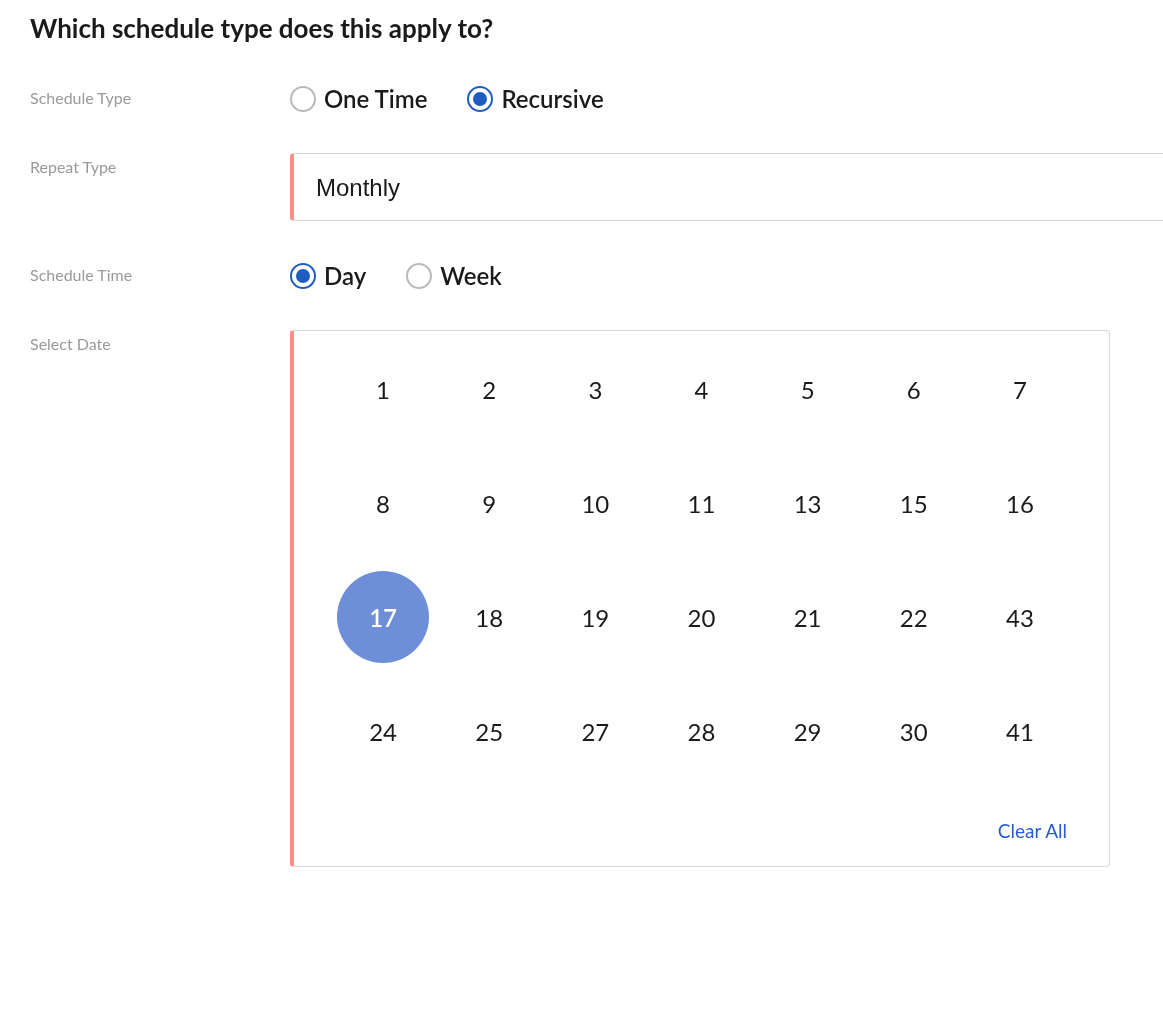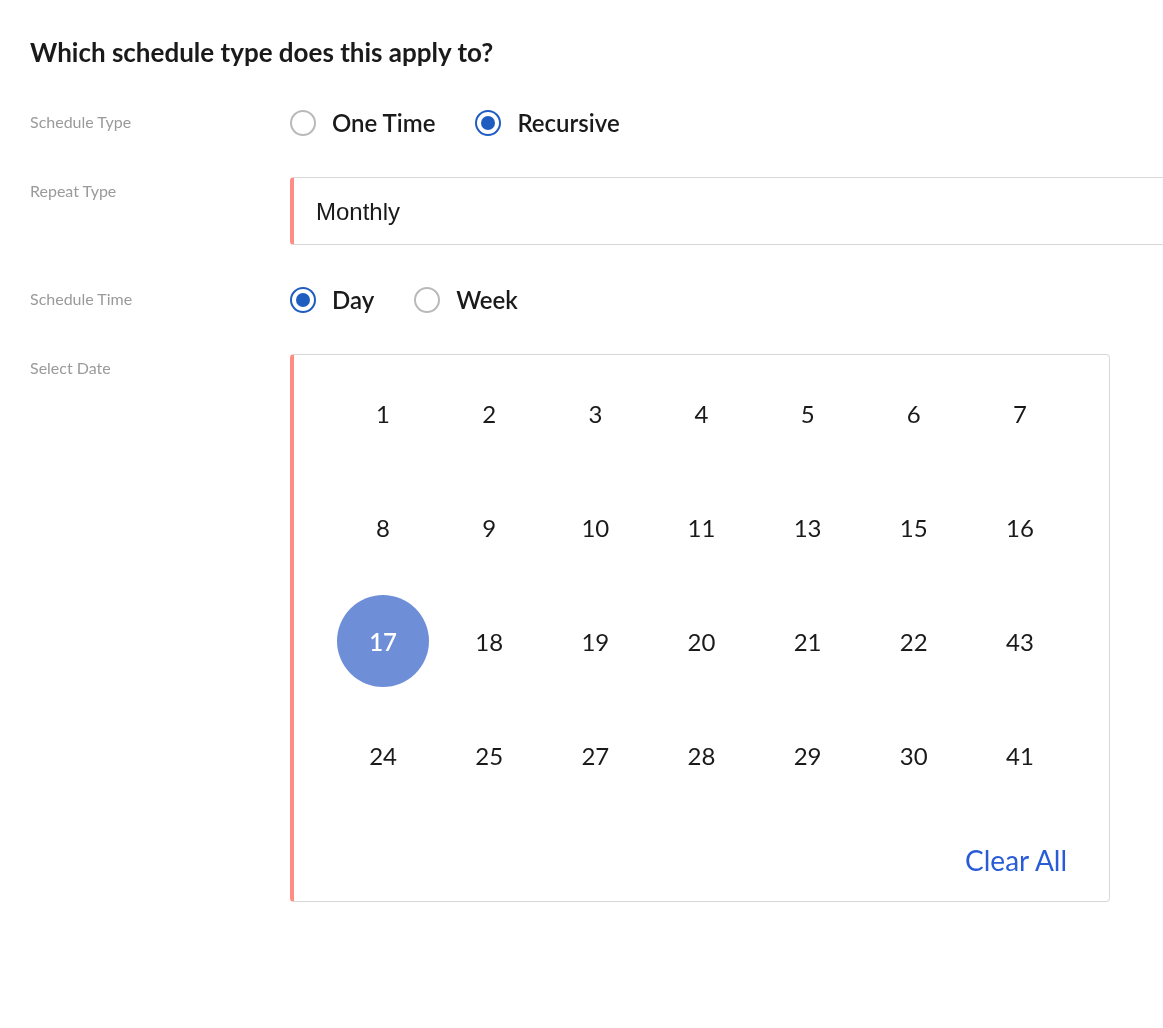--- a/index.html
+++ b/index.html
@@ -4,21 +4,21 @@
 <style>
   * { box-sizing: border-box; }
   html, body {
     margin: 0;
     padding: 0;
     font-family: "Lato", "Helvetica Neue", Arial, sans-serif;
     background: #ffffff;
     color: #1a1a1a;
   }
   .wrap {
-    padding: 36px 30px 40px 30px;
+    padding: 12px 30px 40px 30px;
     width: 1163px;
   }
   .heading {
     font-size: 26px;
     font-weight: 700;
     color: #1a1a1a;
     margin: 0 0 40px 0;
   }
   .row {
     display: flex;
@@ -33,21 +33,21 @@
     padding-top: 4px;
     flex-shrink: 0;
   }
   .row-control {
     flex: 1;
     min-width: 0;
   }
 
   
   .radio-group { display: flex; gap: 40px; align-items: center; }
-  .radio-option { display: flex; align-items: center; gap: 16px; cursor: pointer; justify-content: center; }
+  .radio-option { display: flex; align-items: center; gap: 8px; cursor: pointer; justify-content: center; }
   .radio-circle {
     width: 26px; height: 26px;
     border: 2px solid #b9b9b9;
     border-radius: 50%;
     display: inline-flex;
     align-items: center; justify-content: center;
     flex-shrink: 0;
   }
   .radio-circle.selected {
     border-color: #1f5dc1;
@@ -134,21 +134,21 @@
     position: relative;
     z-index: 1;
     color: #fff;
     font-weight: 600;
   }
   .clear-cell {
     grid-column: 6 / span 2;
     justify-self: end;
     align-self: center;
     color: #2a5bd7;
-    font-size: 28px;
+    font-size: 19px;
     font-weight: 400;
     cursor: pointer;
     padding-right: 6px;
   }
 </style>
 </head>
 <body>
 
 <div class="wrap">
 

